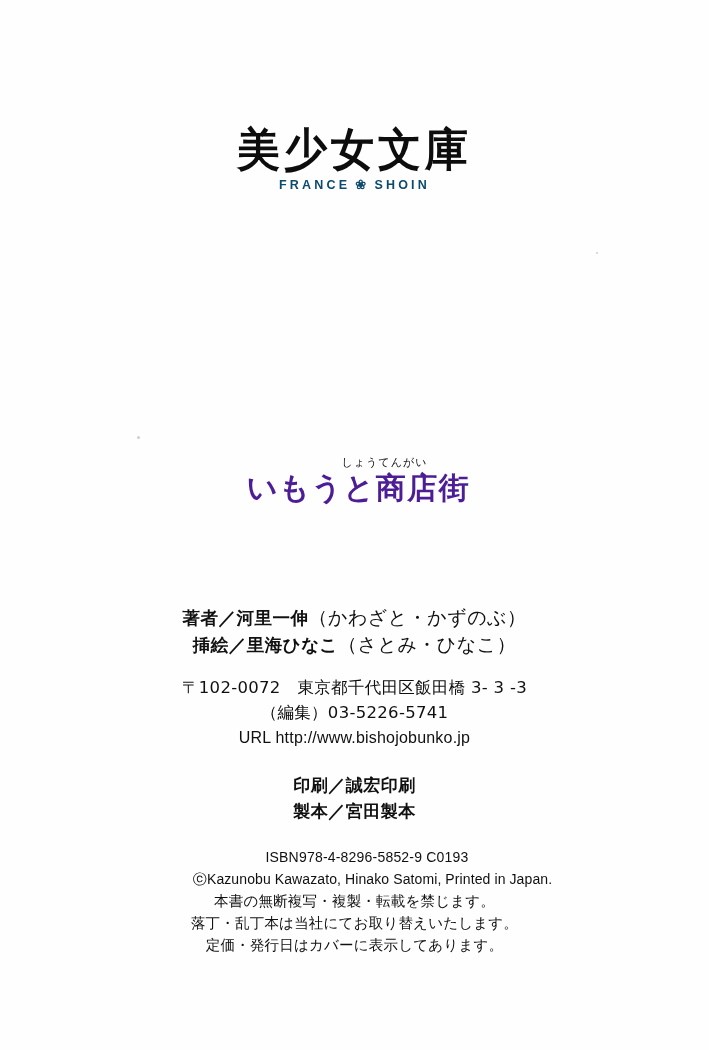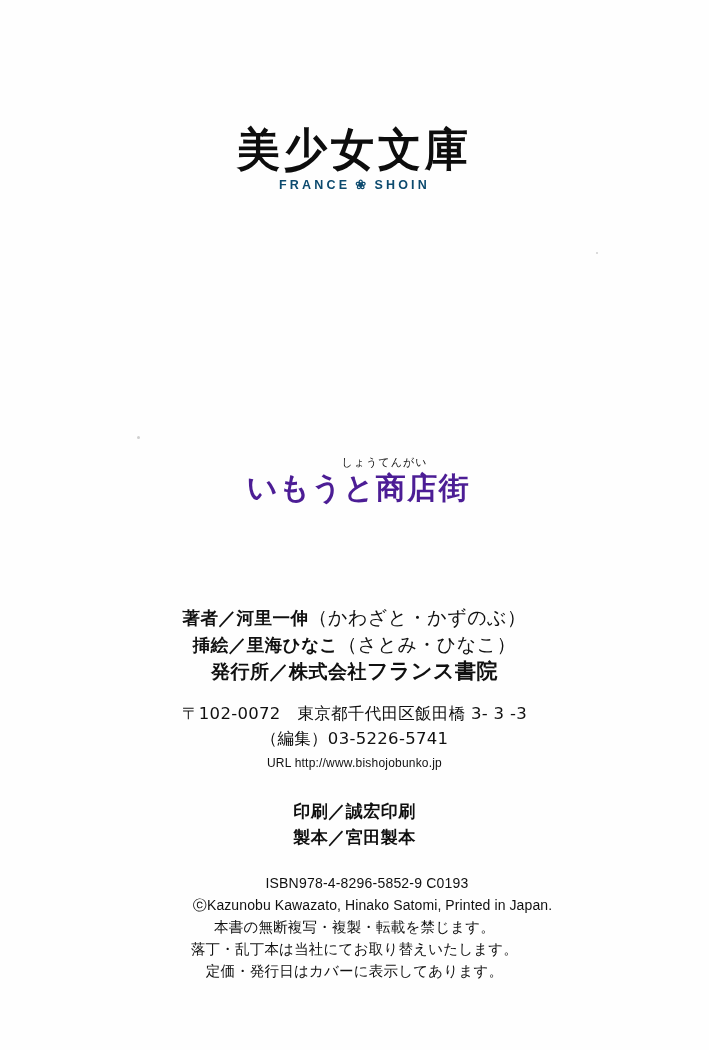--- a/index.html
+++ b/index.html
@@ -117,21 +117,21 @@
 
   .addr-group {
     margin-top: 17px;
     font-size: 16.5px;
     line-height: 25px;
     letter-spacing: 0.3px;
     font-weight: 500;
   }
   .addr-group .url {
     font-family: "Liberation Sans", sans-serif;
-    font-size: 12px;
+    font-size: 16px;
     letter-spacing: 0.2px;
   }
 
   .print-group {
     margin-top: 22px;
     font-size: 17px;
     line-height: 26px;
     letter-spacing: 0.5px;
     font-weight: 600;
   }
@@ -188,23 +188,20 @@
   <div class="colophon">
 
     <div class="credit-line">
       <span>著者／河里一伸</span><span class="reading">（かわざと・かずのぶ）</span>
     </div>
 
     <div class="credit-line">
       <span>挿絵／里海ひなこ</span><span class="reading">（さとみ・ひなこ）</span>
     </div>
 
-    <div class="credit-line publisher">
-      <span>発行所／株式会社</span><span class="pub-name">フランス書院</span>
-    </div>
 
     <div class="addr-group">
       <div>〒102-0072　東京都千代田区飯田橋 3- 3 -3</div>
       <div>（編集）03-5226-5741</div>
       <div class="url">URL http://www.bishojobunko.jp</div>
     </div>
 
     <div class="print-group">
       <div>印刷／誠宏印刷</div>
       <div>製本／宮田製本</div>

